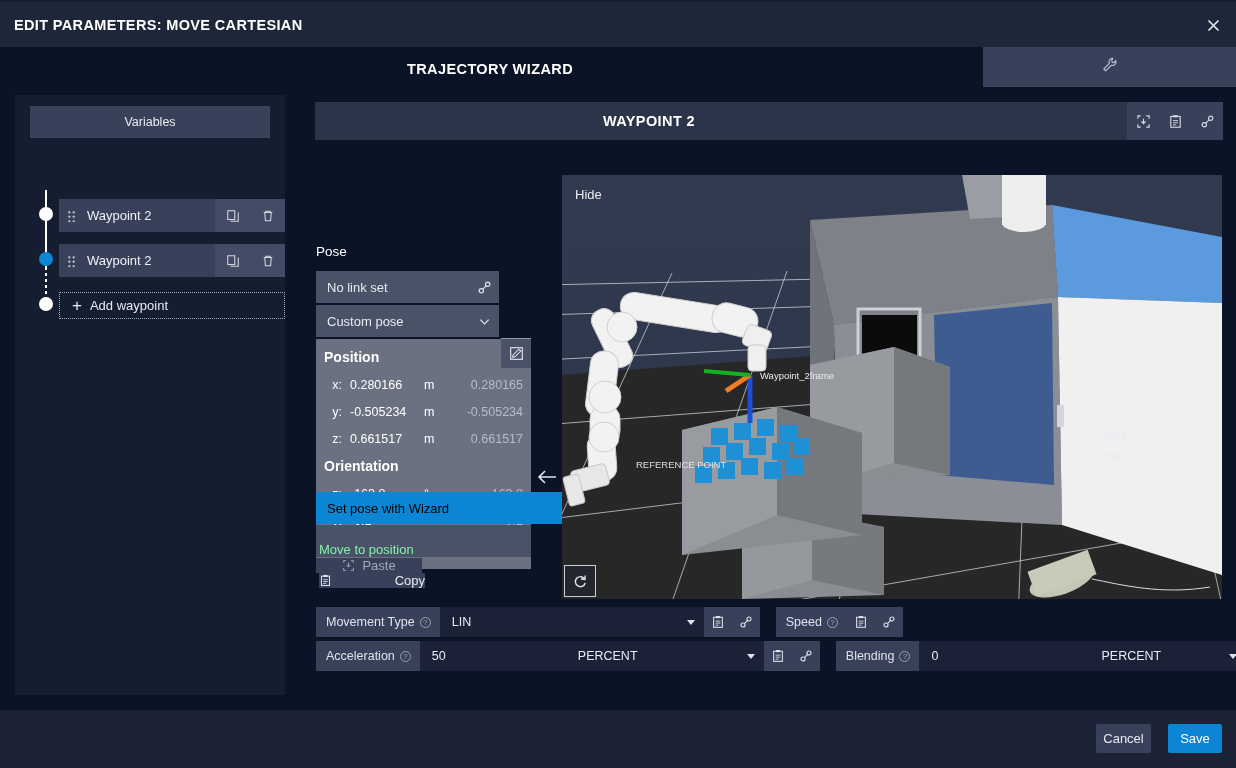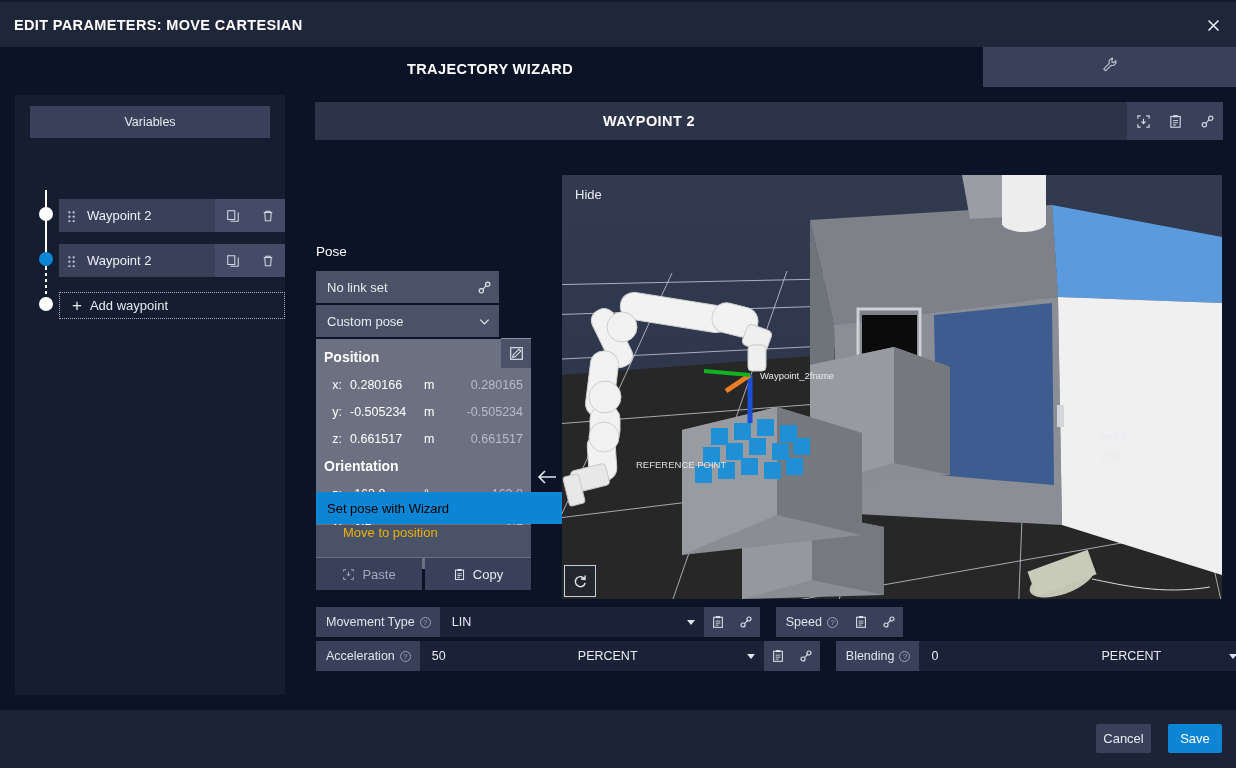--- a/index.html
+++ b/index.html
@@ -186,29 +186,29 @@
   .axis .unit { width: 26px; color: #ffffff; }
   .axis .ghost { flex: 1; text-align: right; padding-right: 8px; color: #b7bcc8; }
 
   .btn-wizard {
     position: absolute; left: 16px; width: 247px; height: 32px; top: 0;
     background: #0c86d4; color: #000000; font-size: 13px;
     display: flex; align-items: center; padding-left: 11px; cursor: pointer;
   }
   .btn-move {
     position: absolute; left: 16px; width: 215px; height: 32px;
-    background: #4a5267; color: #eab308; font-size: 13px;
-    display: flex; align-items: flex-start; padding-left: 27px; cursor: pointer;
-  }
-  .pc-row { position: absolute; left: 16px; width: 215px; height: 24px; display: flex; }
+    background: #4a5267; color: #86efac; font-size: 13px;
+    display: flex; align-items: flex-end; padding-left: 3px; cursor: pointer;
+  }
+  .pc-row { position: absolute; left: 16px; width: 215px; height: 24px; display: flex; flex-direction: column; }
   .pc-btn {
     width: 106px; height: 32px; background: #39415a; color: #a2a9bb; font-size: 13px;
     display: flex; align-items: center; justify-content: center; cursor: pointer;
   }
-  .pc-btn.copy { color: #e6eaf1; margin-left: 3px; }
+  .pc-btn.copy { color: #e6eaf1; margin-left: 3px; justify-content: space-between; }
   .pc-btn .gi { margin-right: 7px; display: flex; }
 
   .back-arrow {
     position: absolute; left: 232px; top: 372px; width: 30px; height: 30px;
     display: flex; align-items: center; justify-content: center; cursor: pointer;
   }
 
   
   .viewport {
     position: absolute; left: 262px; top: 85px; width: 660px; height: 424px;

